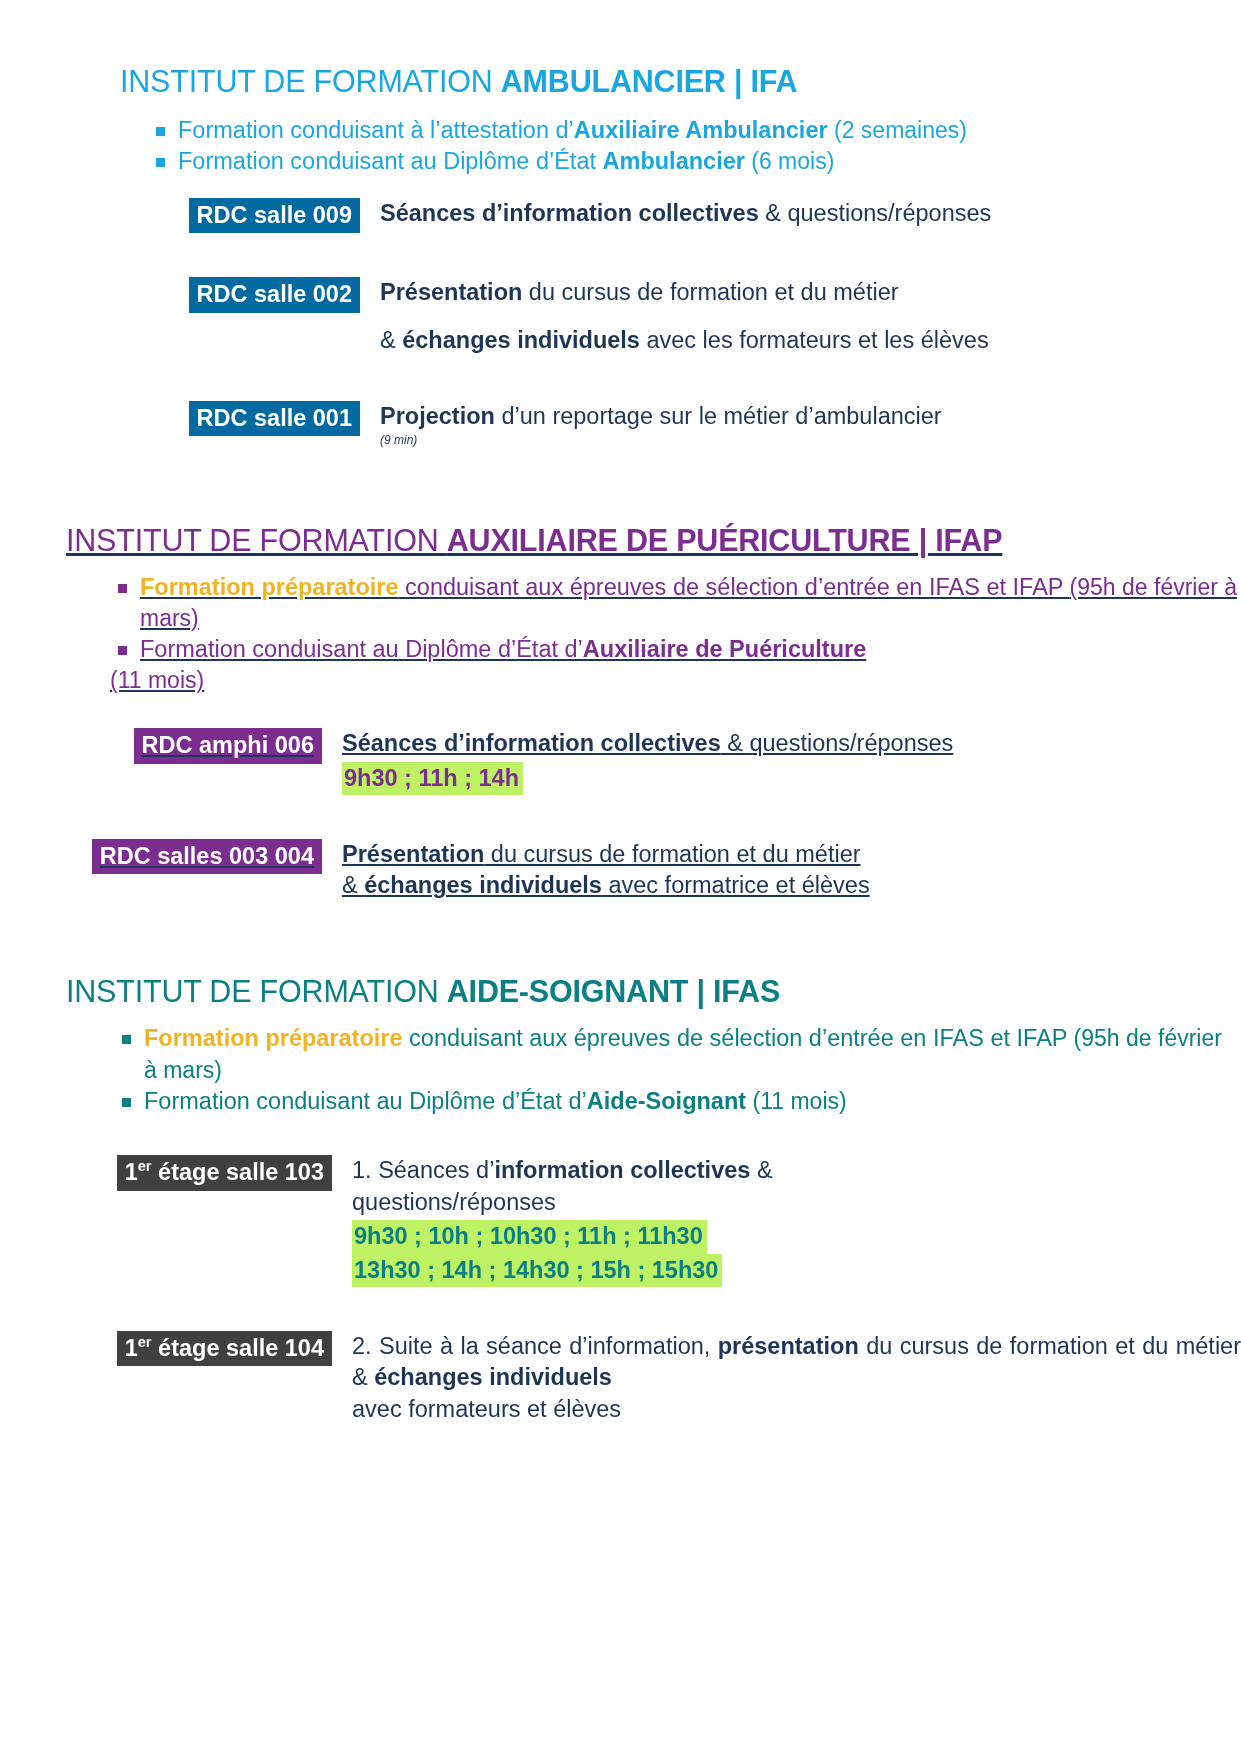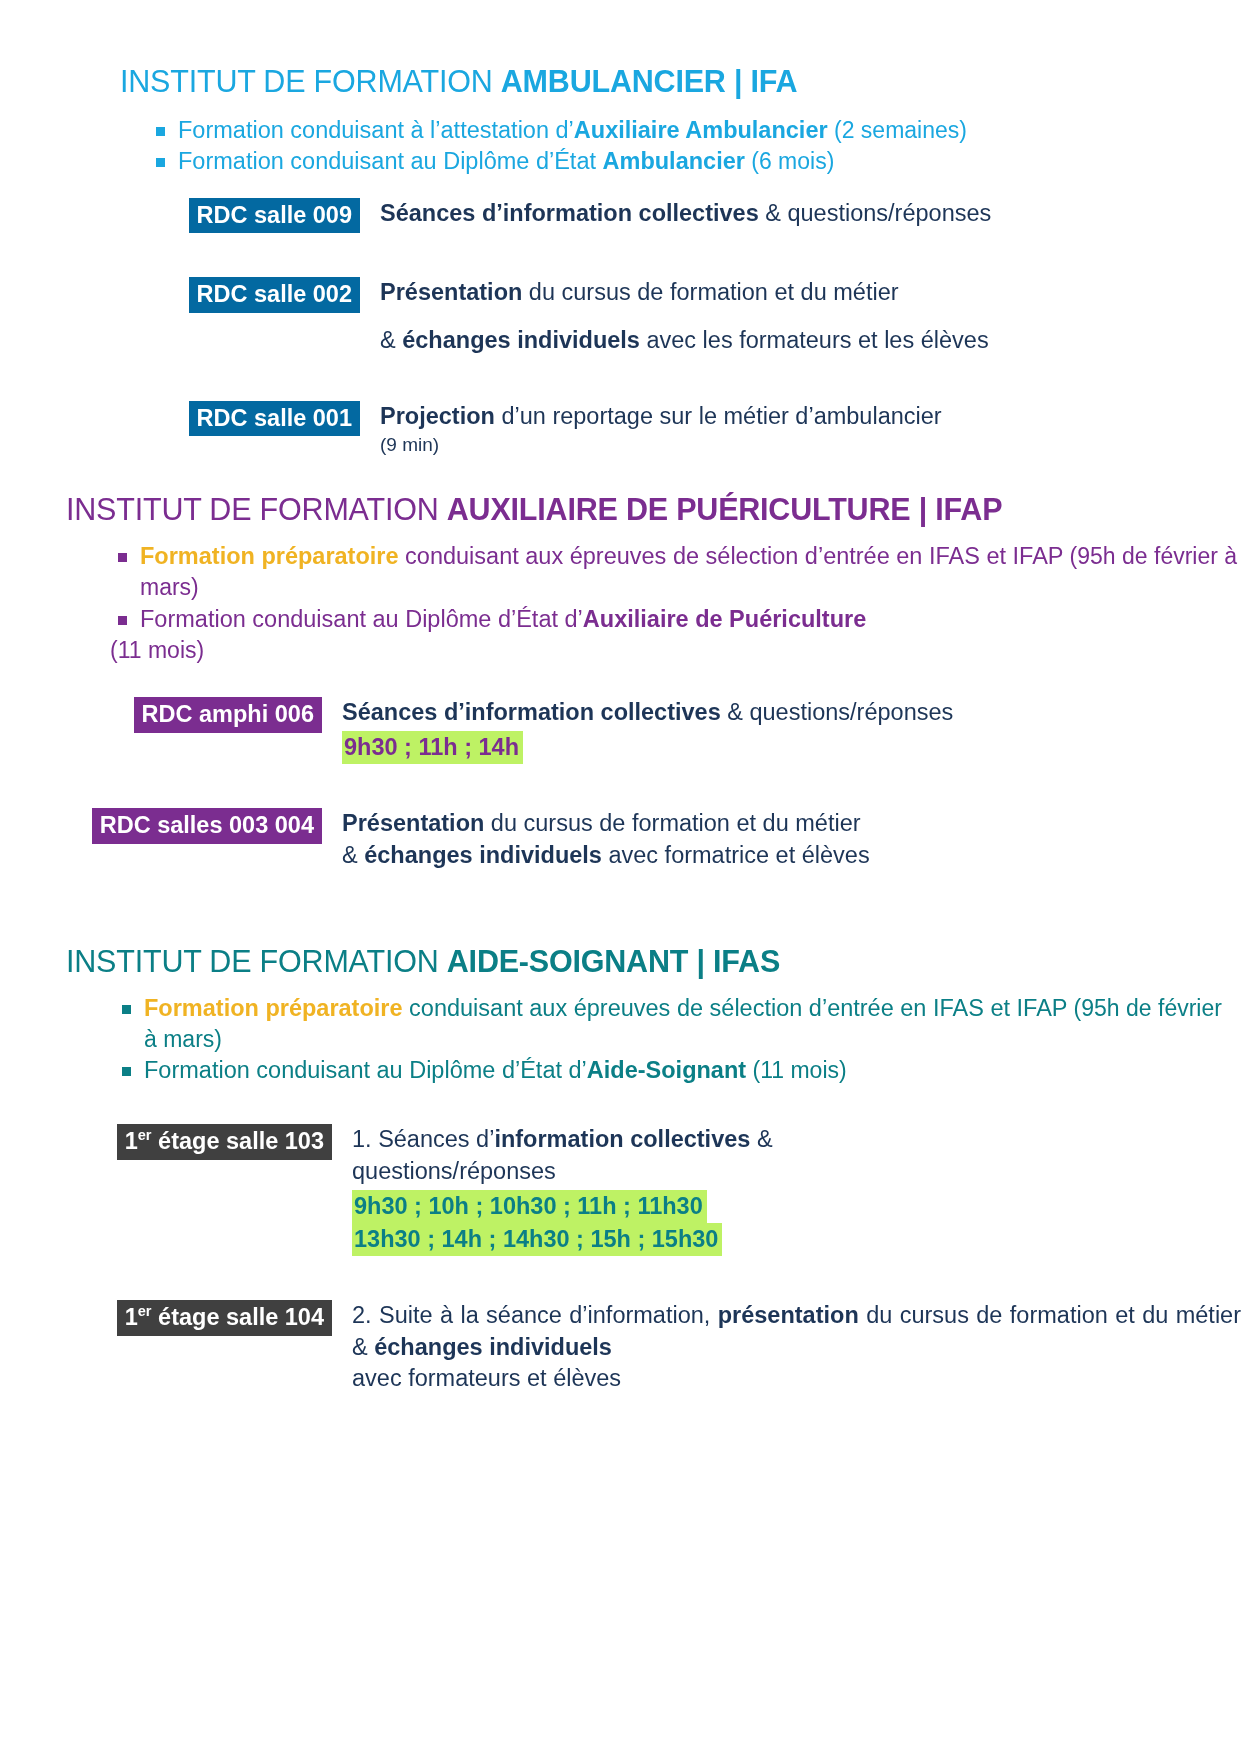--- a/index.html
+++ b/index.html
@@ -87,34 +87,34 @@
   }
   .room-text b { font-weight: 700; }
   .justify { text-align: justify; }
   .hl {
     background: #bef264;
     font-weight: 700;
     padding: 1px 4px 2px 2px;
     display: inline-block;
     line-height: 1.28;
   }
-  .tiny-note { font-size: 19px; display: block; }
+  .tiny-note { font-size: 12px; display: block; font-style: italic; }
 
   
   #ifa { margin-top: 64px; padding-left: 120px; }
   #ifa .sec-title { color: #1aa7e0; }
   #ifa .bullets { margin-top: 16px; padding-left: 28px; }
   #ifa .bullet { color: #1aa7e0; }
   #ifa .bullet .sq { background: #1aa7e0; }
   #ifa .rooms { margin-top: 20px; }
   #ifa .room-badge { background: #0369a1; }
   #ifa .room-badge-cell { width: 240px; }
 
   
-  #ifap { margin-top: 34px; padding-left: 66px; }
+  #ifap { margin-top: 74px; padding-left: 66px; text-decoration: underline; }
   #ifap .sec-title { color: #7b2d90; }
   #ifap .bullets { margin-top: 14px; padding-left: 44px; }
   #ifap .bullet { color: #7b2d90; }
   #ifap .bullet .sq { background: #7b2d90; }
   #ifap .gold { color: #f0b323; font-weight: 700; }
   #ifap .rooms { margin-top: 32px; }
   #ifap .room-badge { background: #7b2d90; }
   #ifap .room-badge-cell { width: 256px; }
   #ifap .hl { color: #7b2d90; }
 

